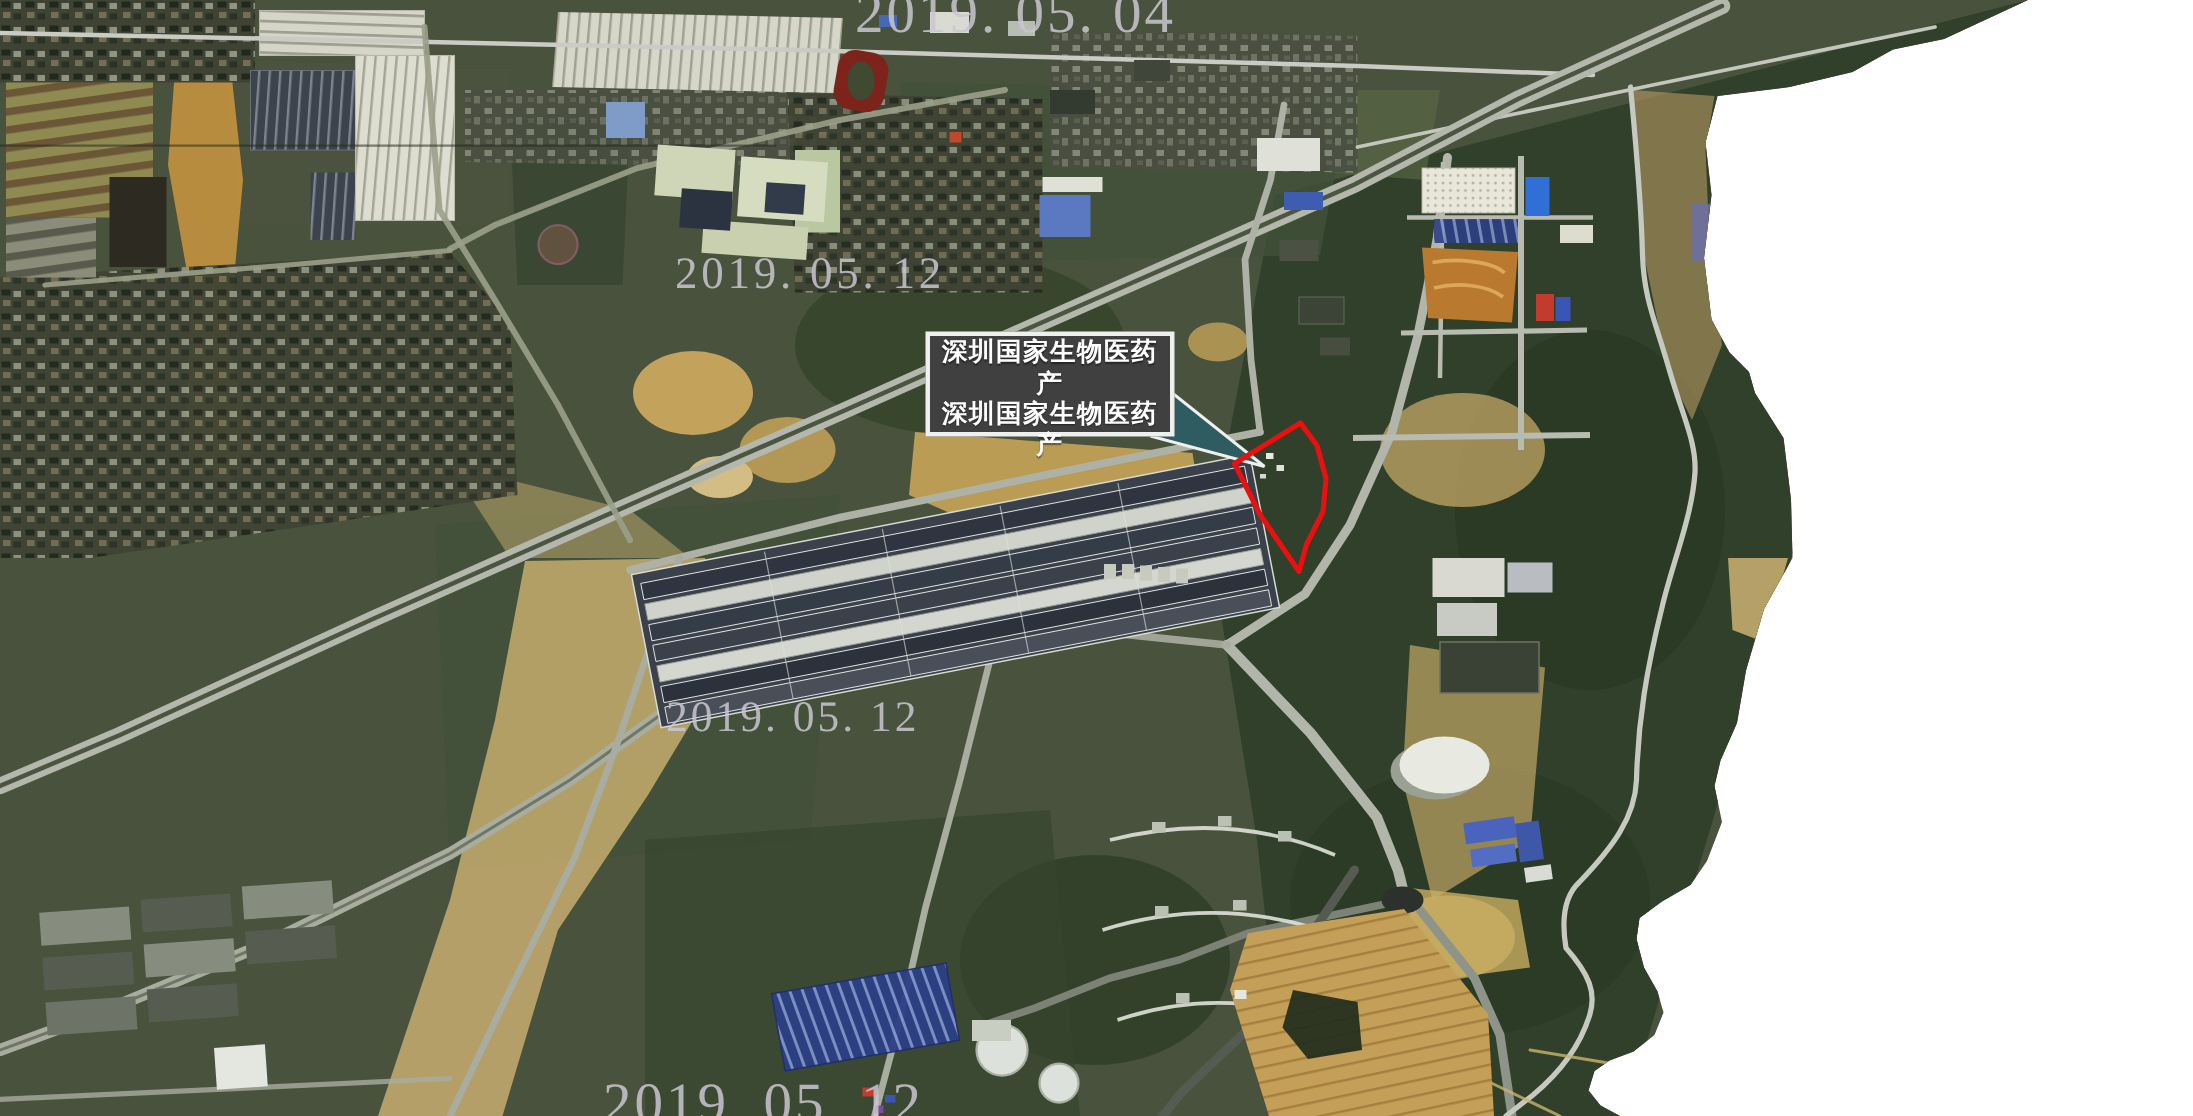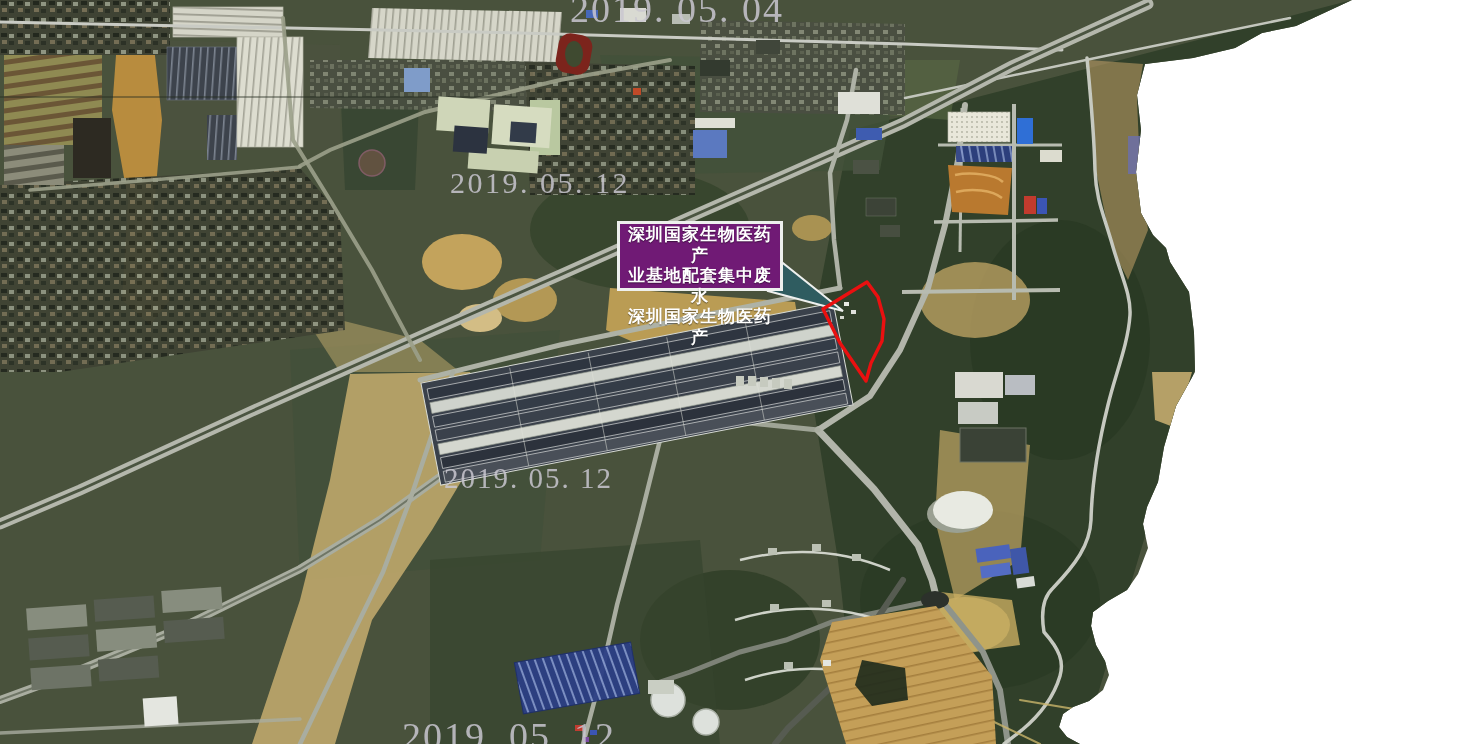--- a/index.html
+++ b/index.html
@@ -3,21 +3,21 @@
 <meta charset="utf-8">
 <style>
   html,body{margin:0;padding:0;background:#888;}
   .stage{
     position:relative;width:1462px;height:744px;overflow:hidden;
     background:#ffffff;font-family:"Liberation Sans",sans-serif;
   }
   .stage svg{position:absolute;left:0;top:0;display:block;}
   .callout{
     position:absolute;left:617px;top:221px;width:166px;height:70px;
-    background:#701a75;border:3px solid #eef0ee;box-sizing:border-box;
+    background:#404040;border:3px solid #eef0ee;box-sizing:border-box;
     color:#ffffff;font-weight:bold;font-size:17px;line-height:20.5px;
     text-align:center;letter-spacing:1px;padding-top:1px;
     text-shadow:0 1px 1px rgba(0,0,0,.45);
     font-family:"Liberation Sans",sans-serif;
   }
   .watermark{
     position:absolute;color:rgba(201,199,208,0.85);
     font-family:"Liberation Serif",serif;white-space:nowrap;pointer-events:none;
   }
   .wm1{left:570px;top:-13px;font-size:38px;letter-spacing:2px;}
@@ -277,21 +277,20 @@
 
     <line x1="1200" y1="261" x2="1445" y2="258" stroke="#ececea" stroke-width="4" stroke-dasharray="22 16"></line>
 
     <polygon class="callout-pointer" points="779,260 768,291 843,311"></polygon>
     <polygon class="site-outline" points="867,282 878,297 884,319 882,341 871,363 866,381 840,343 823,309"></polygon>
   </g>
 </svg>
 
 <div class="callout">
   <div>深圳国家生物医药产</div>
-  <div>业基地配套集中废水</div>
   <div>深圳国家生物医药产</div>
 </div>
 
 <div class="watermark wm1">2019. 05. 04</div>
 <div class="watermark wm2">2019. 05. 12</div>
 <div class="watermark wm3">2019. 05. 12</div>
 <div class="watermark wm4">2019. 05. 12</div>
 </div>
 
 </body></html>

